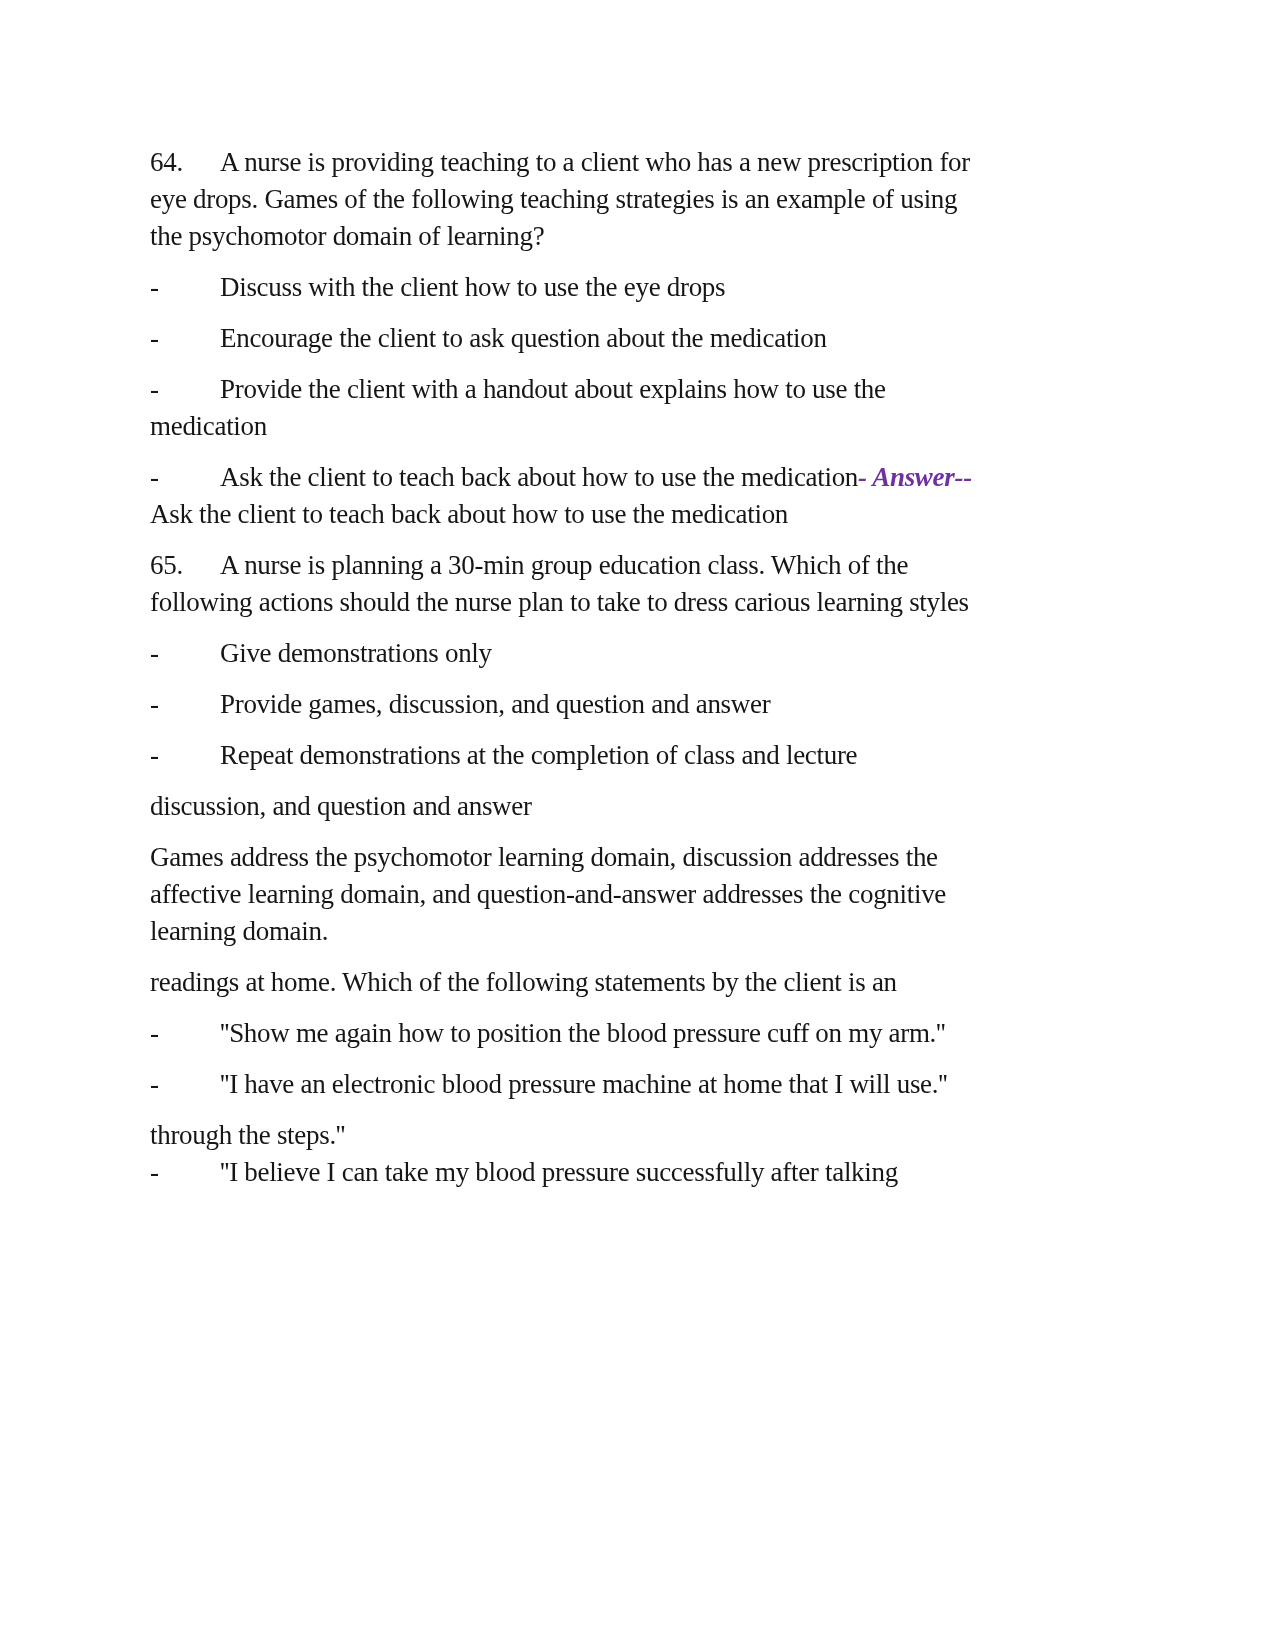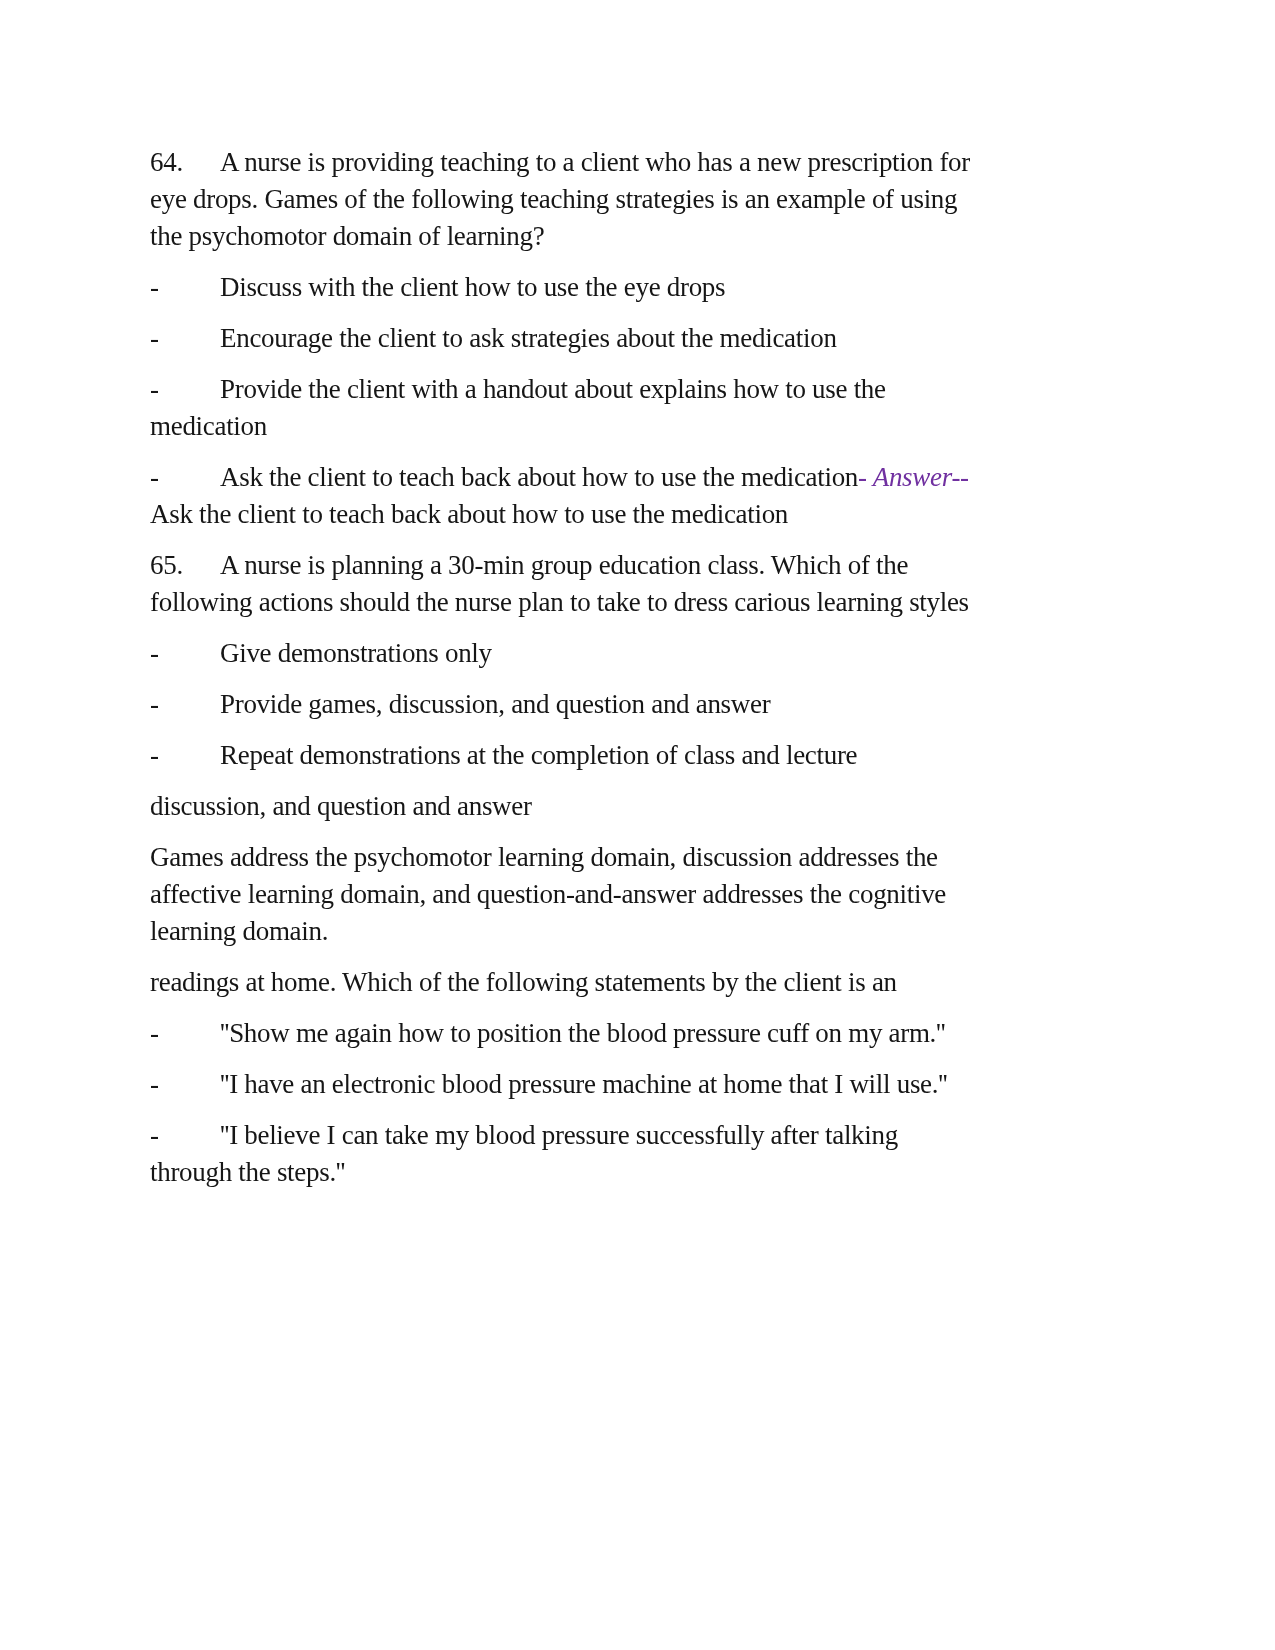--- a/index.html
+++ b/index.html
@@ -25,42 +25,42 @@
   }
   .block { margin: 0 0 14px 0; }
   .line { white-space: pre; }
   .marker {
     display: inline-block;
     width: 70px;
     white-space: pre;
   }
   .answer {
     color: var(--answer-color);
-    font-weight: normal;
+    font-weight: bold;
     font-style: italic;
     text-align: center;
   }
 </style>
 </head>
 <body>
 
 <div class="page">
 
   <div class="block">
     <div class="line"><span class="marker">64.</span><span>A nurse is providing teaching to a client who has a new prescription for</span></div>
     <div class="line">eye drops. Games of the following teaching strategies is an example of using</div>
     <div class="line">the psychomotor domain of learning?</div>
   </div>
 
   <div class="block">
     <div class="line"><span class="marker">-</span><span>Discuss with the client how to use the eye drops</span></div>
   </div>
 
   <div class="block">
-    <div class="line"><span class="marker">-</span><span>Encourage the client to ask strategies about the medication</span></div>
+    <div class="line"><span class="marker">-</span><span>Encourage the client to ask question about the medication</span></div>
   </div>
 
   <div class="block">
     <div class="line"><span class="marker">-</span><span>Provide the client with a handout about explains how to use the</span></div>
     <div class="line">medication</div>
   </div>
 
   <div class="block">
     <div class="line"><span class="marker">-</span><span>Ask the client to teach back about how to use the medication</span><span class="answer">- Answer--</span><span></span></div>
     <div class="line">Ask the client to teach back about how to use the medication</div>
@@ -99,17 +99,17 @@
 
   <div class="block">
     <div class="line"><span class="marker">-</span><span>''Show me again how to position the blood pressure cuff on my arm.''</span></div>
   </div>
 
   <div class="block">
     <div class="line"><span class="marker">-</span><span>''I have an electronic blood pressure machine at home that I will use.''</span></div>
   </div>
 
   <div class="block">
+    <div class="line">through the steps.''</div>
     <div class="line"><span class="marker">-</span><span>''I believe I can take my blood pressure successfully after talking</span></div>
-    <div class="line">through the steps.''</div>
   </div>
 
 </div>
 
 </body></html>

